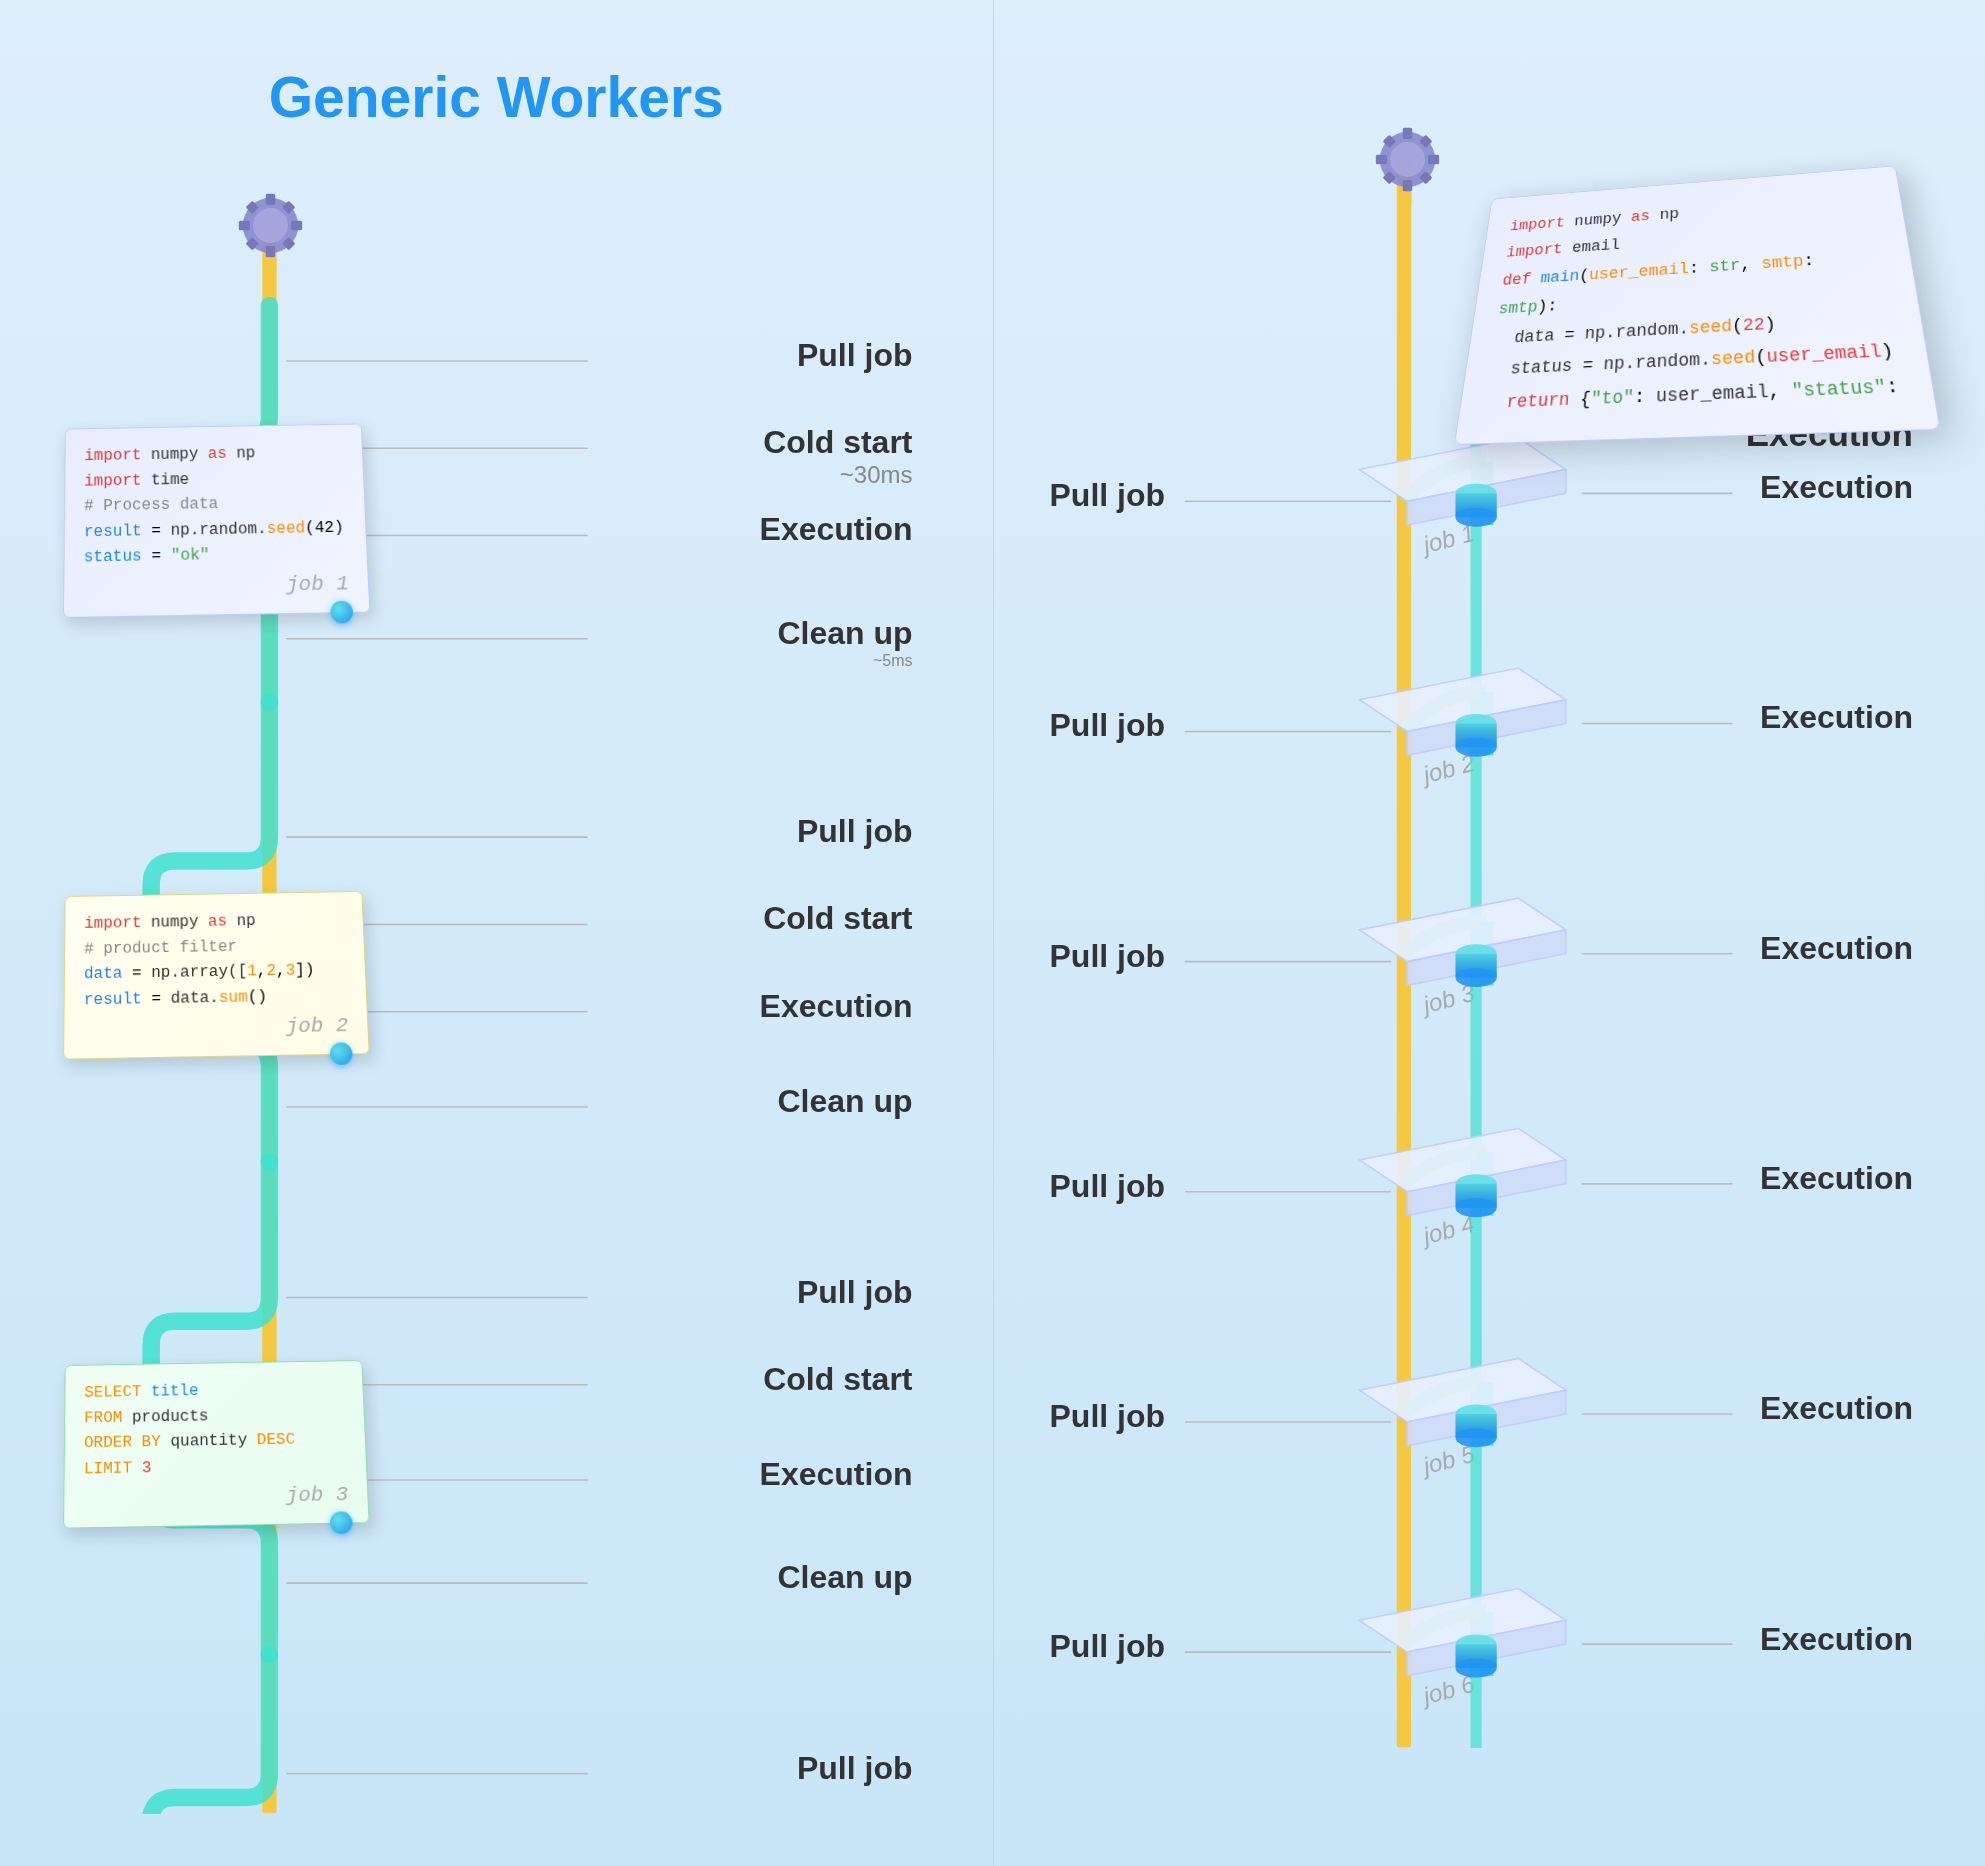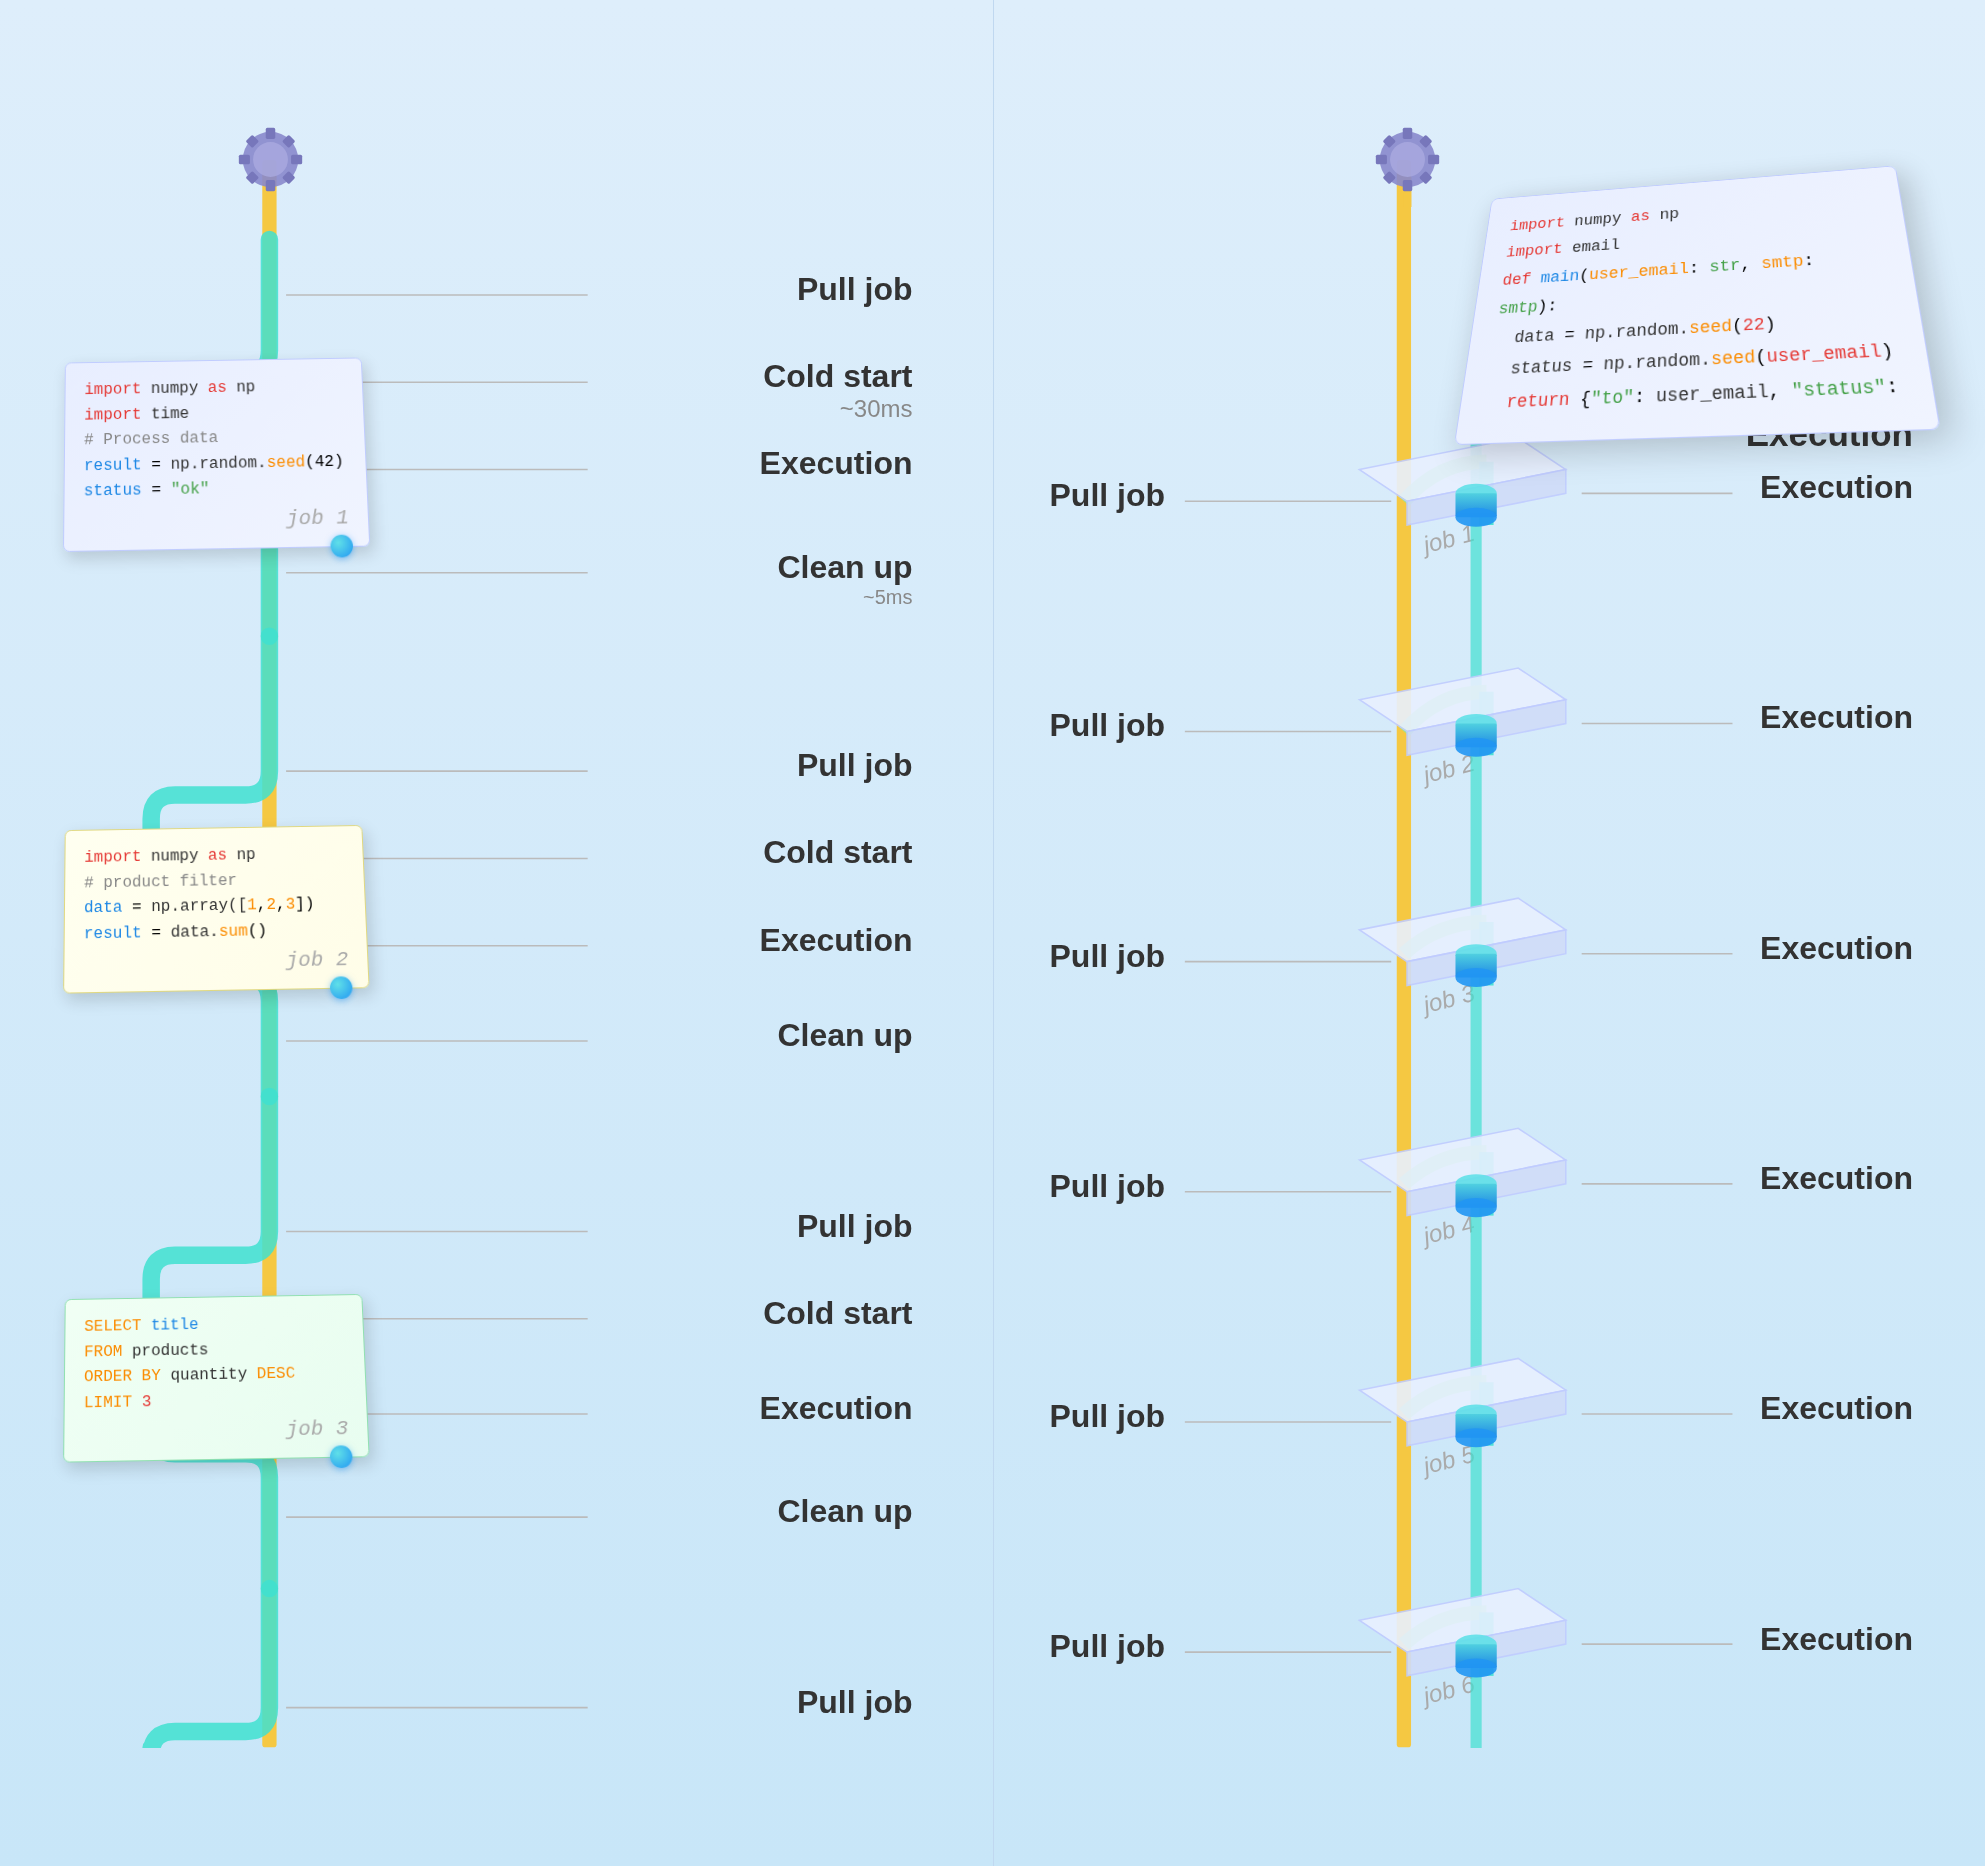--- a/index.html
+++ b/index.html
@@ -68,20 +68,21 @@
       position: relative;
       margin-top: 16px;
     }
   </style>
 </head>
 <body>
 
 <div class="main-container">
 
   <div class="left-panel">
+    <h1 class="panel-title">Generic Workers</h1>
 
     <div class="generic-flow" style="position:relative; height:1668px;">
 
       <div style="position:absolute; top:32px; left:175px; z-index:10;">
         <svg width="95" height="95" viewBox="0 0 120 120">
 
           <rect x="55" y="80" width="10" height="400" fill="#f5c842" rx="3"></rect>
 
           <circle cx="60" cy="60" r="35" fill="#8888cc" opacity="0.9"></circle>
           <circle cx="60" cy="60" r="22" fill="#aaaae0" opacity="0.8"></circle>
@@ -160,21 +161,21 @@
       </div>
 
       <div style="position:absolute;top:191px;right:32px;font-size:32px;font-weight:600;color:#333;">Pull job</div>
       <div style="position:absolute;top:278px;right:32px;text-align:right;">
         <div style="font-size:32px;font-weight:600;color:#333;">Cold start</div>
         <div style="font-size:24px;color:#888;">~30ms</div>
       </div>
       <div style="position:absolute;top:365px;right:32px;font-size:32px;font-weight:600;color:#333;">Execution</div>
       <div style="position:absolute;top:469px;right:32px;text-align:right;">
         <div style="font-size:32px;font-weight:600;color:#333;">Clean up</div>
-        <div style="font-size:20px;color:#888;">~5ms</div>
+        <div style="font-size:16px;color:#888;">~5ms</div>
       </div>
 
       <div style="position:absolute;top:667px;right:32px;font-size:32px;font-weight:600;color:#333;">Pull job</div>
       <div style="position:absolute;top:754px;right:32px;font-size:32px;font-weight:600;color:#333;">Cold start</div>
       <div style="position:absolute;top:842px;right:32px;font-size:32px;font-weight:600;color:#333;">Execution</div>
       <div style="position:absolute;top:937px;right:32px;font-size:32px;font-weight:600;color:#333;">Clean up</div>
 
       <div style="position:absolute;top:1128px;right:32px;font-size:32px;font-weight:600;color:#333;">Pull job</div>
       <div style="position:absolute;top:1215px;right:32px;font-size:32px;font-weight:600;color:#333;">Cold start</div>
       <div style="position:absolute;top:1310px;right:32px;font-size:32px;font-weight:600;color:#333;">Execution</div>

